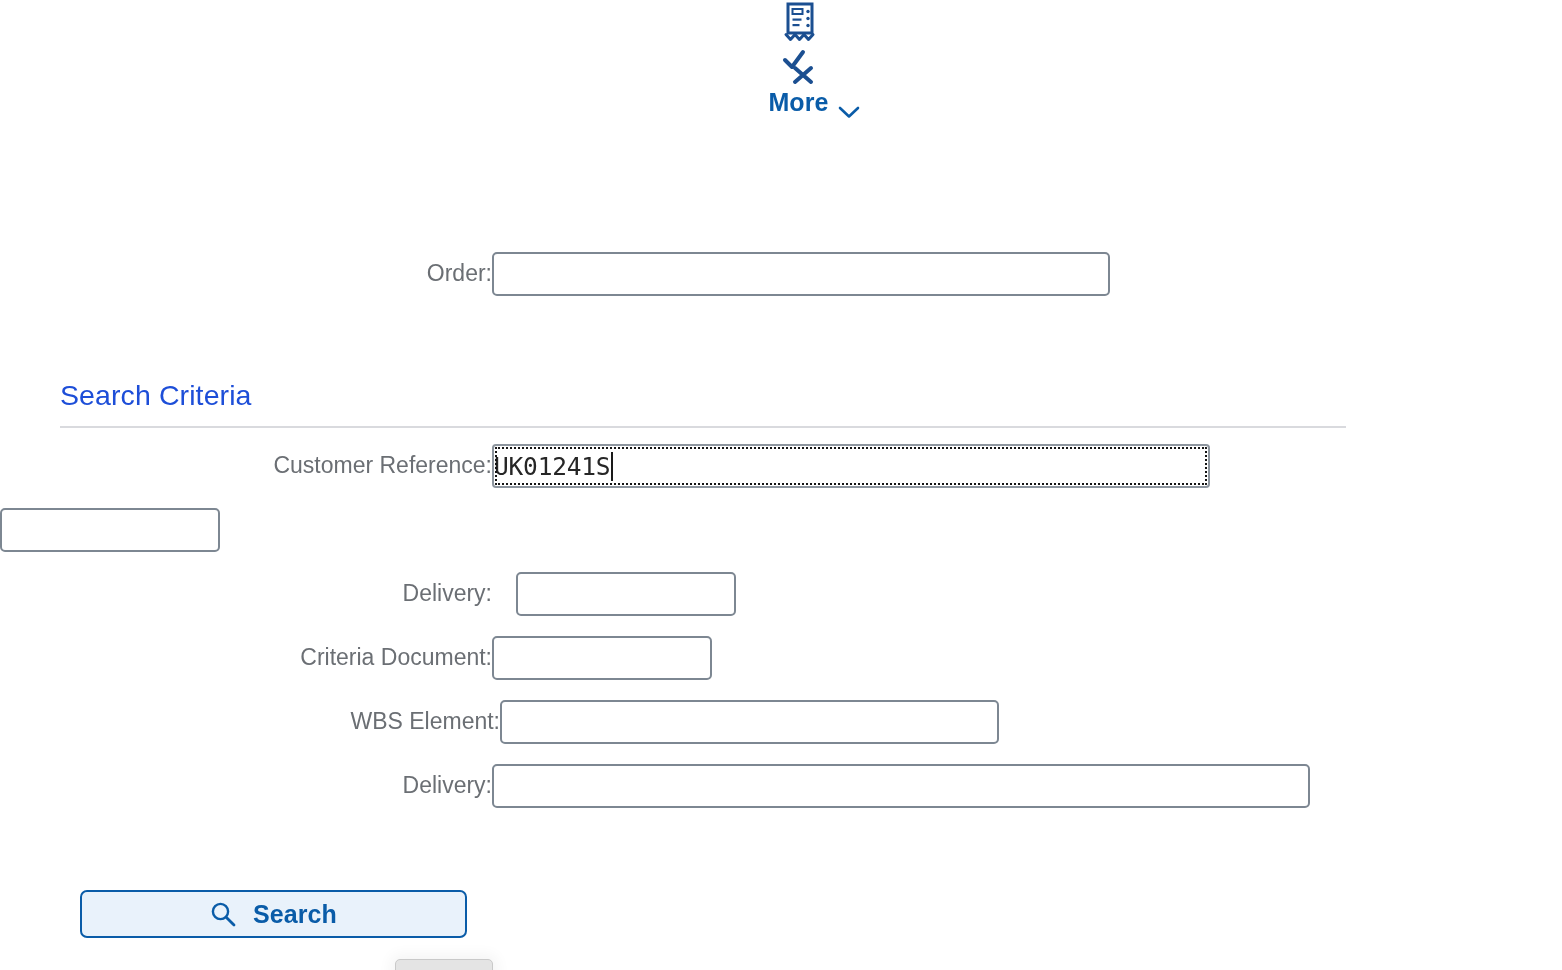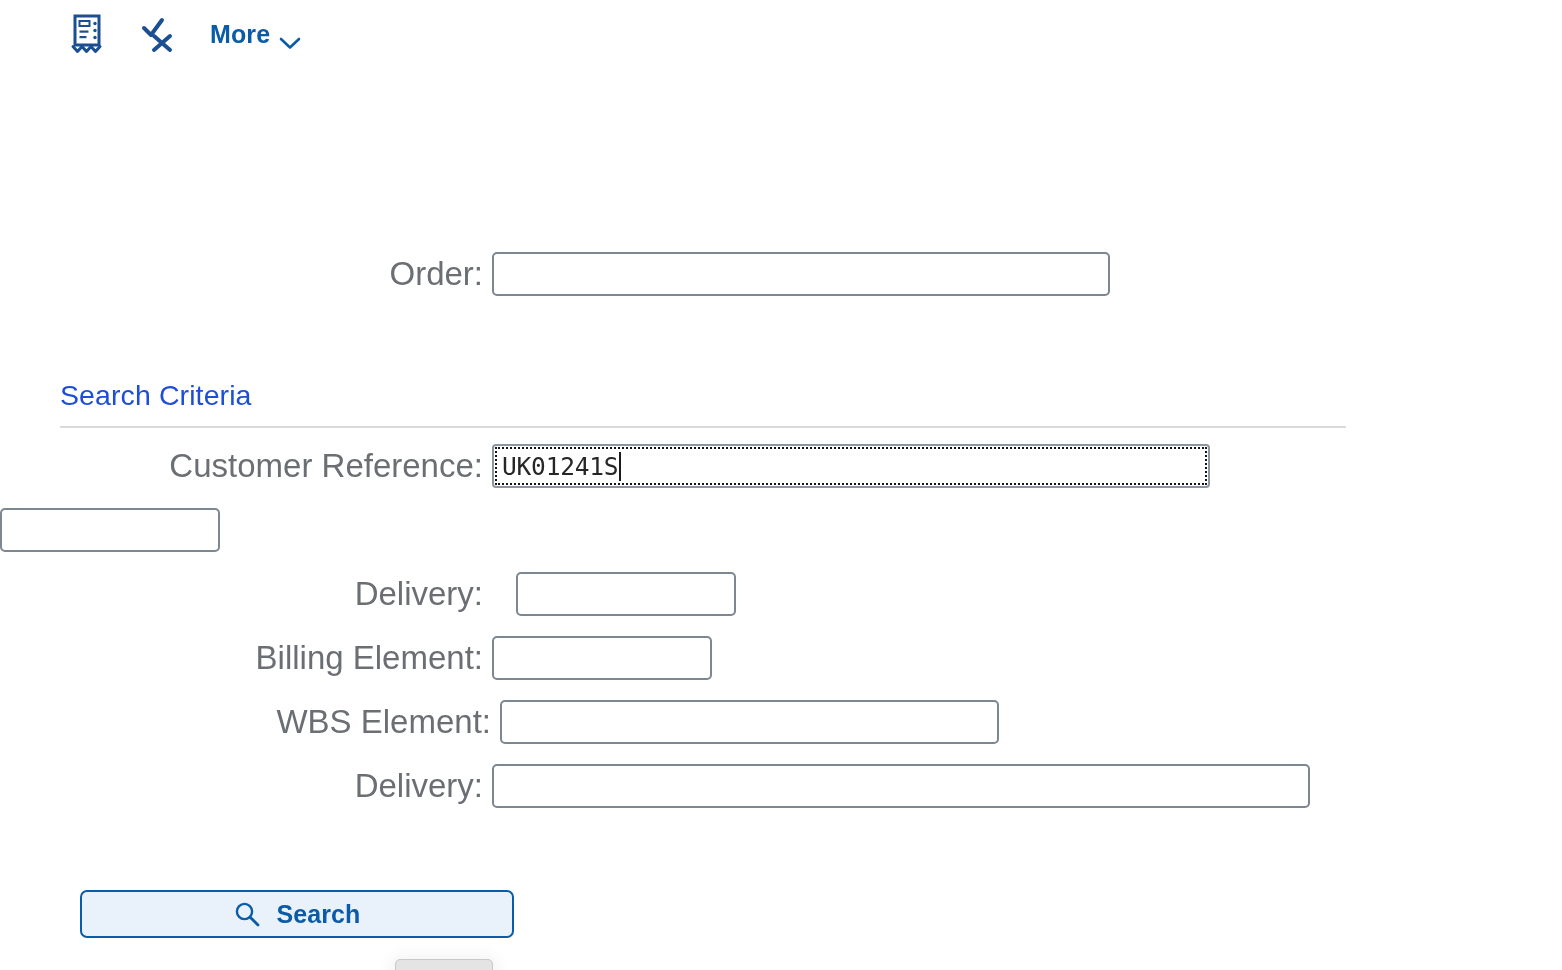--- a/index.html
+++ b/index.html
@@ -21,20 +21,21 @@
   
   .toolbar {
     position: absolute;
     left: 0; top: 0;
     width: 1562px;
     height: 68px;
     display: flex;
     align-items: center;
     padding-left: 66px;
     gap: 0;
+    flex-direction: column;
   }
   .tb-btn {
     display: flex;
     align-items: center;
     justify-content: center;
     background: transparent;
     border: none;
     padding: 0;
     cursor: pointer;
   }
@@ -63,36 +64,35 @@
     width: 1562px;
   }
   .row {
     position: absolute;
     display: flex;
     align-items: center;
   }
   .lbl {
     width: 492px;
     text-align: right;
-    padding-right: 9px;
     color: #6b6f74;
-    font-size: 33px;
+    font-size: 23px;
     font-weight: 400;
     line-height: 1.1;
     white-space: nowrap;
     font-family: "Liberation Sans", "DejaVu Sans", sans-serif;
   }
   .field {
     height: 44px;
     border: 2px solid #7d8792;
     border-radius: 5px;
     background: #ffffff;
     outline: none;
     font-size: 24px;
-    padding: 0 8px;
+    padding: 0 0;
     color: #2b2b2b;
     font-family: "DejaVu Sans Mono", "Liberation Mono", monospace;
   }
   .field.focused {
     border: 2px solid #8d959e;
     outline: 2px dotted #141414;
     outline-offset: -5px;
     border-radius: 4px;
     position: relative;
   }
@@ -133,21 +133,21 @@
     height: 2px;
     background: #d9dade;
     width: 1286px;
   }
 
   
   .search-btn {
     position: absolute;
     left: 80px;
     top: 890px;
-    width: 434px;
+    width: 387px;
     height: 48px;
     background: #e9f2fb;
     border: 2px solid #0a5ca8;
     border-radius: 7px;
     display: flex;
     align-items: center;
     justify-content: center;
     gap: 17px;
     cursor: pointer;
     padding: 0;
@@ -236,21 +236,21 @@
   <div class="row" style="left:0; top:508px;">
     <input class="field" type="text" style="width: 220px;" value="">
   </div>
 
   <div class="row" style="left:0; top:572px;gap:24px;">
     <label class="lbl">Delivery:</label>
     <input class="field" type="text" style="width: 220px;" value="">
   </div>
 
   <div class="row" style="left:0; top:636px;">
-    <label class="lbl">Billing Element:</label>
+    <label class="lbl">Criteria Document:</label>
     <input class="field" type="text" style="width: 220px;" value="">
   </div>
 
   <div class="row" style="left:8px; top:700px;">
     <label class="lbl">WBS Element:</label>
     <input class="field" type="text" style="width: 499px;" value="">
   </div>
 
   <div class="row" style="left:0; top:764px;">
     <label class="lbl">Delivery:</label>

